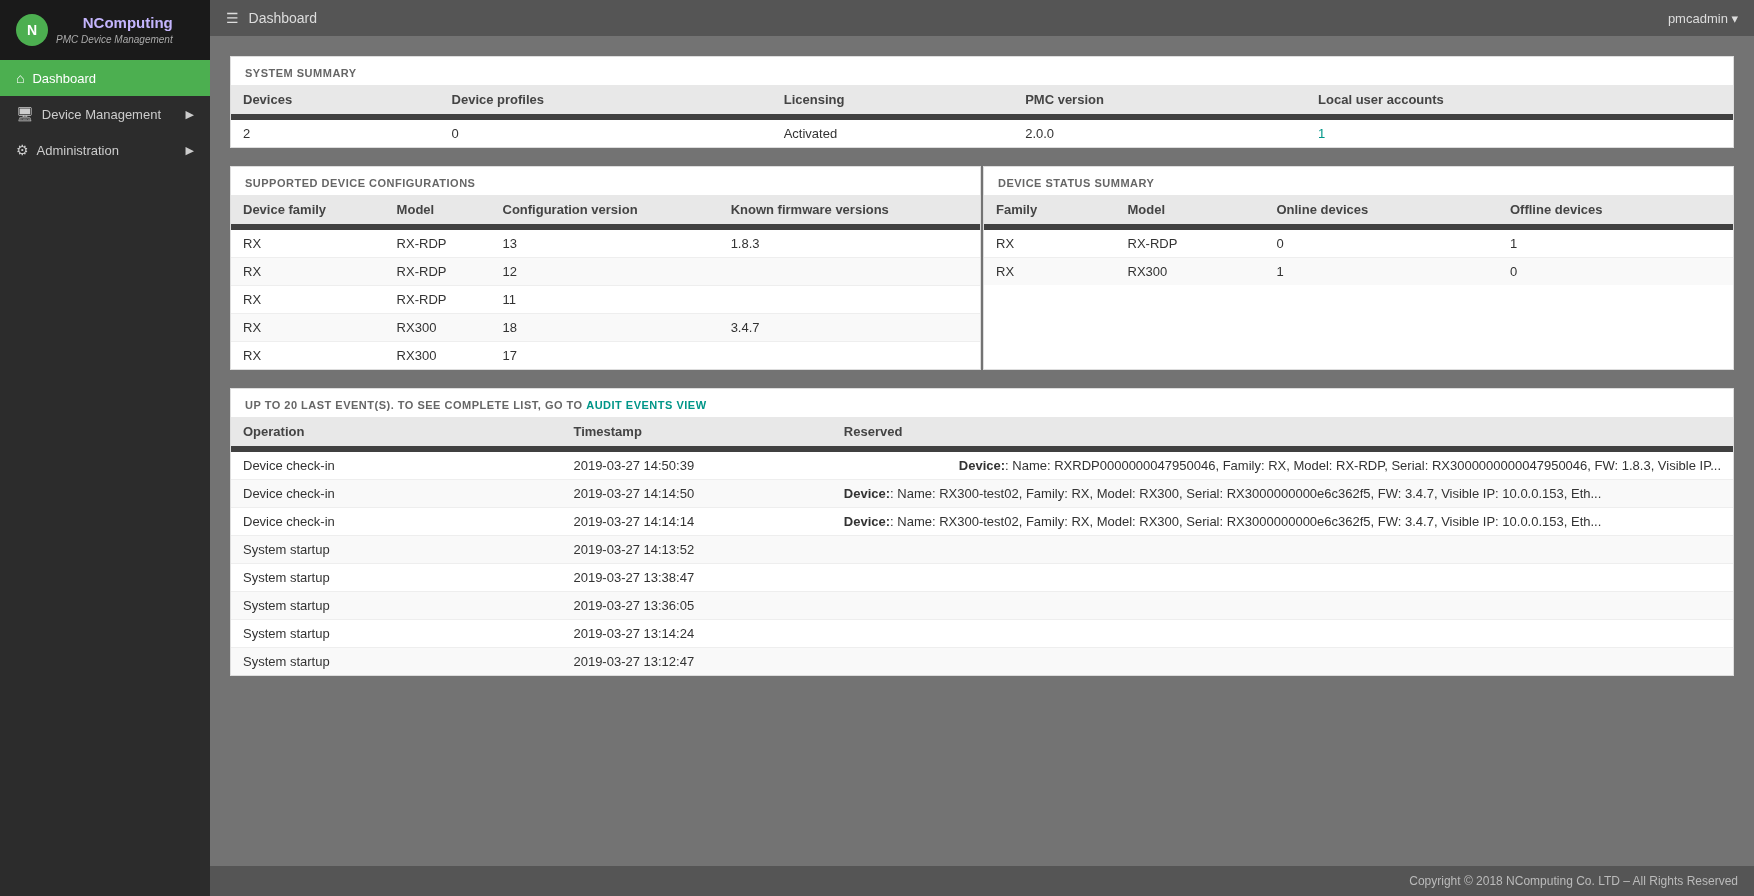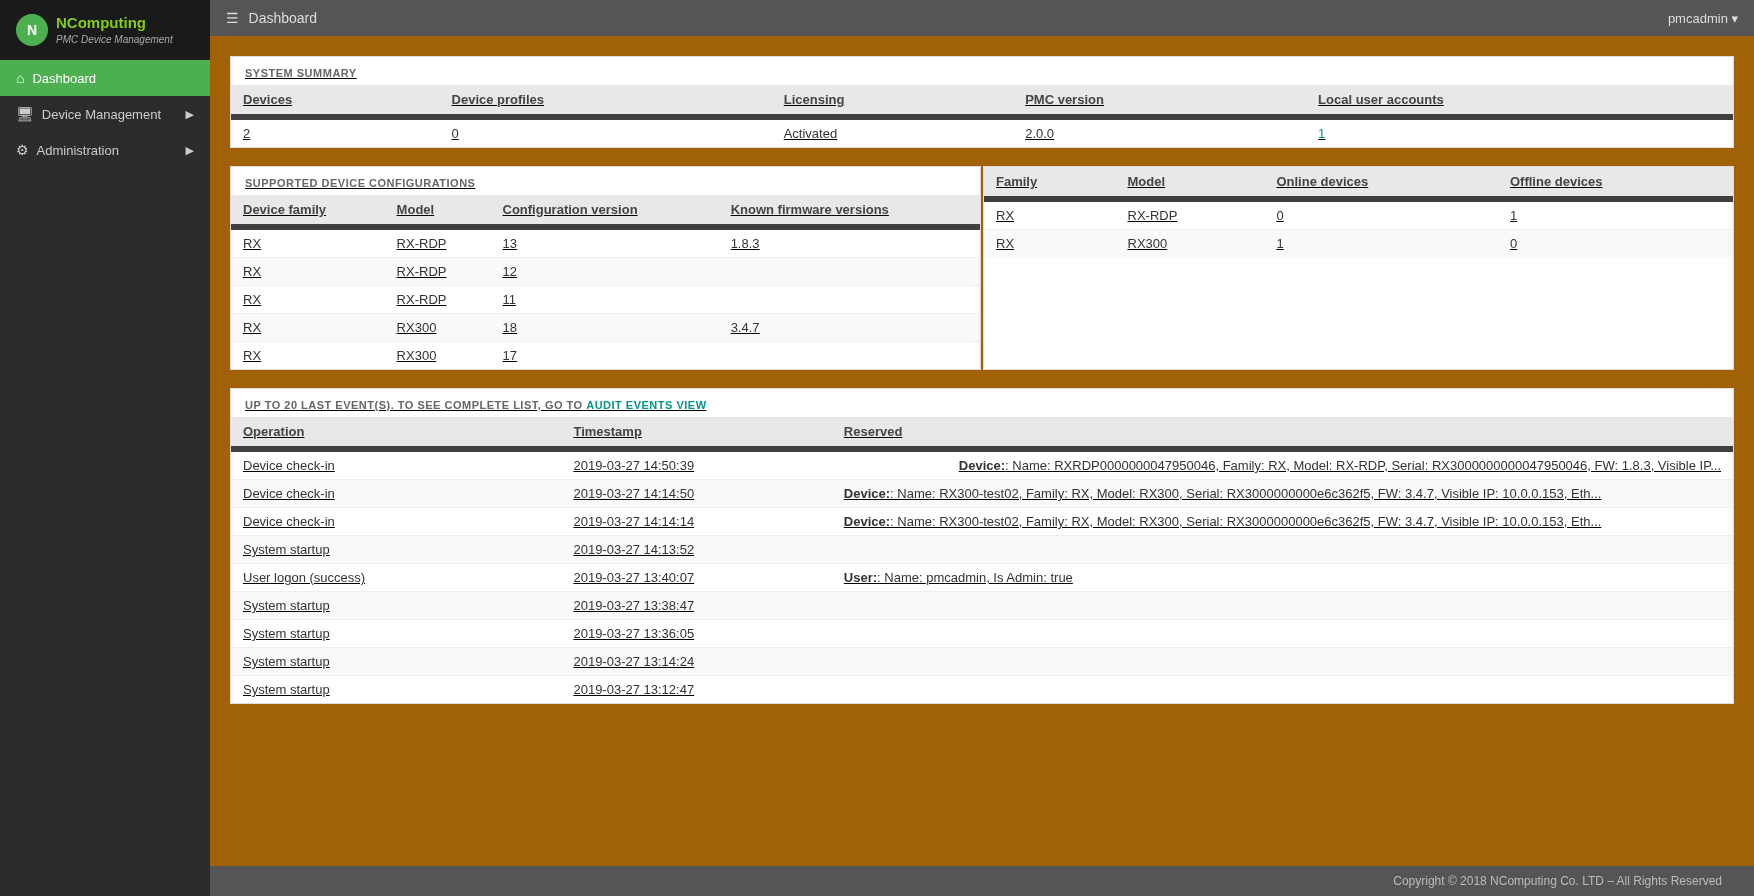--- a/index.html
+++ b/index.html
@@ -17,21 +17,21 @@
     .nav-item .nav-icon { margin-right: 8px; font-size: 14px; }
     .nav-item .nav-chevron { margin-left: auto; font-size: 11px; }
 
     
     .topbar { background: #555; color: #ddd; display: flex; align-items: center; padding: 0 16px; height: 36px; flex-shrink: 0; }
     .topbar .hamburger { margin-right: 10px; cursor: pointer; font-size: 14px; }
     .topbar .page-title { font-size: 14px; }
     .topbar .user-menu { margin-left: auto; font-size: 13px; cursor: pointer; }
 
     
-    .main { flex: 1; overflow-y: auto; background: #a16207; text-decoration: underline; }
+    .main { flex: 1; overflow-y: auto; background: #737373; }
     .content-area { padding: 20px; }
 
     
     .panel { background: #fff; border: 1px solid #ddd; margin-bottom: 18px; }
     .panel-title { font-size: 11px; font-weight: bold; color: #666; padding: 10px 14px 6px; letter-spacing: 0.5px; text-transform: uppercase; }
 
     
     table { width: 100%; border-collapse: collapse; font-size: 13px; }
     th { background: #e8e8e8; padding: 7px 12px; text-align: left; font-weight: 600; color: #444; border-bottom: 6px solid #404040; }
     td { padding: 6px 12px; border-bottom: 1px solid #eee; color: #333; }
@@ -44,42 +44,42 @@
     .two-col { display: flex; gap: 2px; }
     .two-col .panel { flex: 1; }
     .left-panel { flex: 0 0 620px; }
 
     
     .events-header { padding: 10px 14px 6px; font-size: 11px; color: #666; font-weight: bold; text-transform: uppercase; letter-spacing: 0.5px; }
     .events-header .audit-link { color: #009688; font-weight: 600; cursor: pointer; text-decoration: none; }
     .detail-text strong { font-weight: 700; }
 
     
-    .footer { background: #555; color: #bbb; text-align: right; padding: 8px 32px; font-size: 12px; flex-shrink: 0; }
+    .footer { background: #555; color: #bbb; text-align: right; padding: 8px 16px; font-size: 12px; flex-shrink: 0; }
 
     .top-header { display: flex; }
   </style>
 </head>
 <body>
 
 <div class="top-header">
   
 </div>
 
 <div class="app-wrapper">
 
   <div class="sidebar">
     <div class="sidebar-logo">
       <div style="display:flex;align-items:center;gap:6px;">
         <svg width="36" height="36" viewBox="0 0 36 36">
           <circle cx="18" cy="18" r="16" fill="#4caf50"></circle>
           <text x="18" y="23" text-anchor="middle" font-size="14" fill="white" font-weight="bold">N</text>
         </svg>
         <div>
-          <div style="color:#84cc16;font-size:15px;font-weight:bold;">NComputing</div>
+          <div style="color:#c4b5fd;font-size:15px;font-weight:bold;text-align:right;">NComputing</div>
           <span style="color:#aaa;font-size:10px;font-style:italic;">PMC Device Management</span>
         </div>
       </div>
     </div>
     <div class="sidebar-nav">
       <div class="nav-item active">
         <span class="nav-icon">⌂</span>
         <span>Dashboard</span>
       </div>
       <div class="nav-item">
@@ -175,20 +175,21 @@
       <td>RX300</td>
       <td>17</td>
       <td></td>
     </tr>
                   </tbody>
               </table>
             </div>
           </div>
 
           <div class="panel">
+            <div class="panel-title">DEVICE STATUS SUMMARY</div>
             <table>
               <thead>
                 <tr>
                   <th>Family</th>
                   <th>Model</th>
                   <th>Online devices</th>
                   <th>Offline devices</th>
                 </tr>
               </thead>
               <tbody id="device-status-body">
@@ -237,25 +238,20 @@
       <td>Device check-in</td>
       <td>2019-03-27 14:14:14</td>
       <td class="detail-text" style="max-width:900px;overflow:hidden;text-overflow:ellipsis;white-space:nowrap;"><strong>Device:</strong>: Name: RX300-test02, Family: RX, Model: RX300, Serial: RX3000000000e6c362f5, FW: 3.4.7, Visible IP: 10.0.0.153, Eth...</td>
     </tr>
                 <tr>
       <td>System startup</td>
       <td>2019-03-27 14:13:52</td>
       <td class="detail-text" style="max-width:900px;overflow:hidden;text-overflow:ellipsis;white-space:nowrap;"></td>
     </tr>
                 <tr>
-      <td>User logon (success)</td>
-      <td>2019-03-27 13:40:07</td>
-      <td class="detail-text" style="max-width:900px;overflow:hidden;text-overflow:ellipsis;white-space:nowrap;"><strong>User:</strong>: Name: pmcadmin, Is Admin: true</td>
-    </tr>
-                <tr>
       <td>System startup</td>
       <td>2019-03-27 13:38:47</td>
       <td class="detail-text" style="max-width:900px;overflow:hidden;text-overflow:ellipsis;white-space:nowrap;"></td>
     </tr>
                 <tr>
       <td>System startup</td>
       <td>2019-03-27 13:36:05</td>
       <td class="detail-text" style="max-width:900px;overflow:hidden;text-overflow:ellipsis;white-space:nowrap;"></td>
     </tr>
                 <tr>

